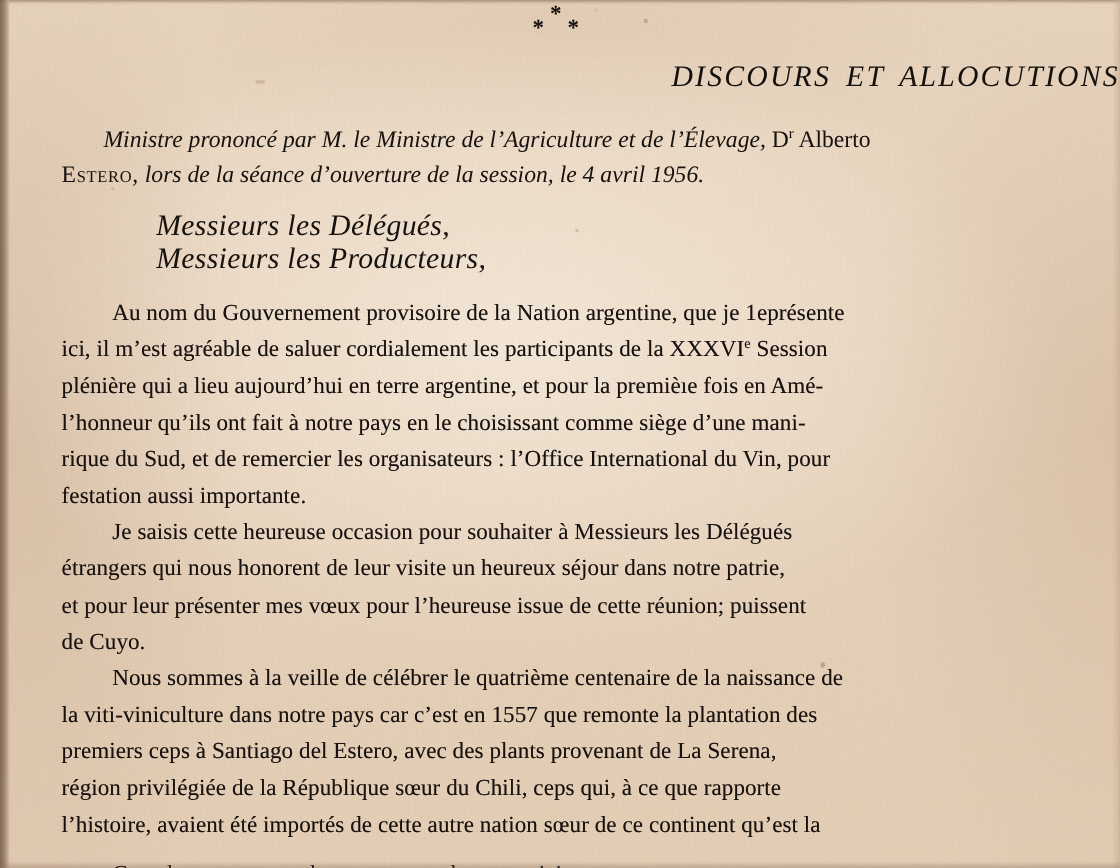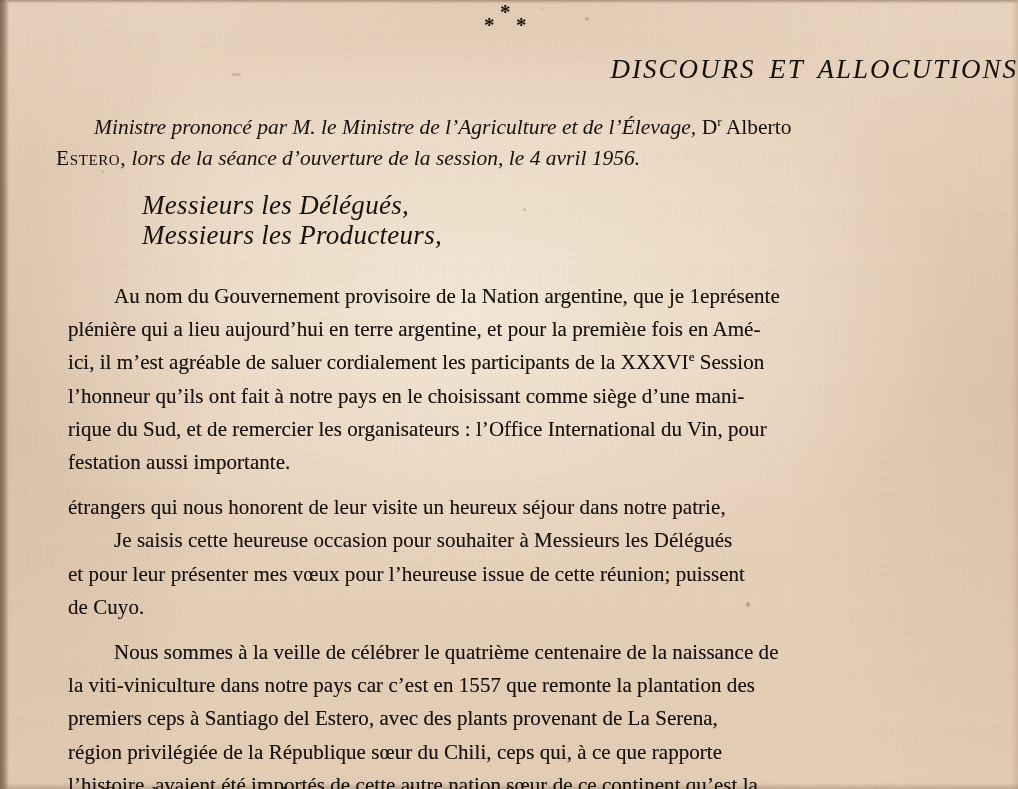--- a/index.html
+++ b/index.html
@@ -158,21 +158,21 @@
     position: absolute;
     left: 56px;
     top: 268px;
     width: 884px;
     font-size: 21px;
     line-height: 33.2px;
     color: #171210;
     letter-spacing: 0.05px;
   }
   .para {
-    margin: 12px;
+    margin: 0;
     text-align: justify;
     text-justify: inter-word;
   }
   .para .line {
     display: block;
     white-space: pre;
   }
   .para .line.indent { padding-left: 46px; }
 
   
@@ -229,30 +229,30 @@
 
   <div class="salutation">
     <div>Messieurs les Délégués,</div>
     <div>Messieurs les Producteurs,</div>
   </div>
 
   <div class="body-text">
 
     <p class="para">
       <span class="line indent">Au nom du Gouvernement provisoire de la Nation argentine, que je 1eprésente</span>
+      <span class="line"><span>ici, il m’est agréable de saluer cordialement les participants de la XXXVI</span><sup class="sup-tight">e</sup><span> Session</span></span>
       <span class="line">plénière qui a lieu aujourd’hui en terre argentine, et pour la premièıe fois en Amé-</span>
-      <span class="line"><span>ici, il m’est agréable de saluer cordialement les participants de la XXXVI</span><sup class="sup-tight">e</sup><span> Session</span></span>
       <span class="line">l’honneur qu’ils ont fait à notre pays en le choisissant comme siège d’une mani-</span>
       <span class="line">rique du Sud, et de remercier les organisateurs : l’Office International du Vin, pour</span>
       <span class="line">festation aussi importante.</span>
     </p>
 
     <p class="para">
+      <span class="line indent">Je saisis cette heureuse occasion pour souhaiter à Messieurs les Délégués</span>
       <span class="line">étrangers qui nous honorent de leur visite un heureux séjour dans notre patrie,</span>
-      <span class="line indent">Je saisis cette heureuse occasion pour souhaiter à Messieurs les Délégués</span>
       <span class="line">et pour leur présenter mes vœux pour l’heureuse issue de cette réunion; puissent</span>
       <span class="line">de Cuyo.</span>
     </p>
 
     <p class="para">
       <span class="line indent">Nous sommes à la veille de célébrer le quatrième centenaire de la naissance de</span>
       <span class="line">la viti-viniculture dans notre pays car c’est en 1557 que remonte la plantation des</span>
       <span class="line">premiers ceps à Santiago del Estero, avec des plants provenant de La Serena,</span>
       <span class="line">région privilégiée de la République sœur du Chili, ceps qui, à ce que rapporte</span>
       <span class="line">l’histoire, avaient été importés de cette autre nation sœur de ce continent qu’est la</span>

